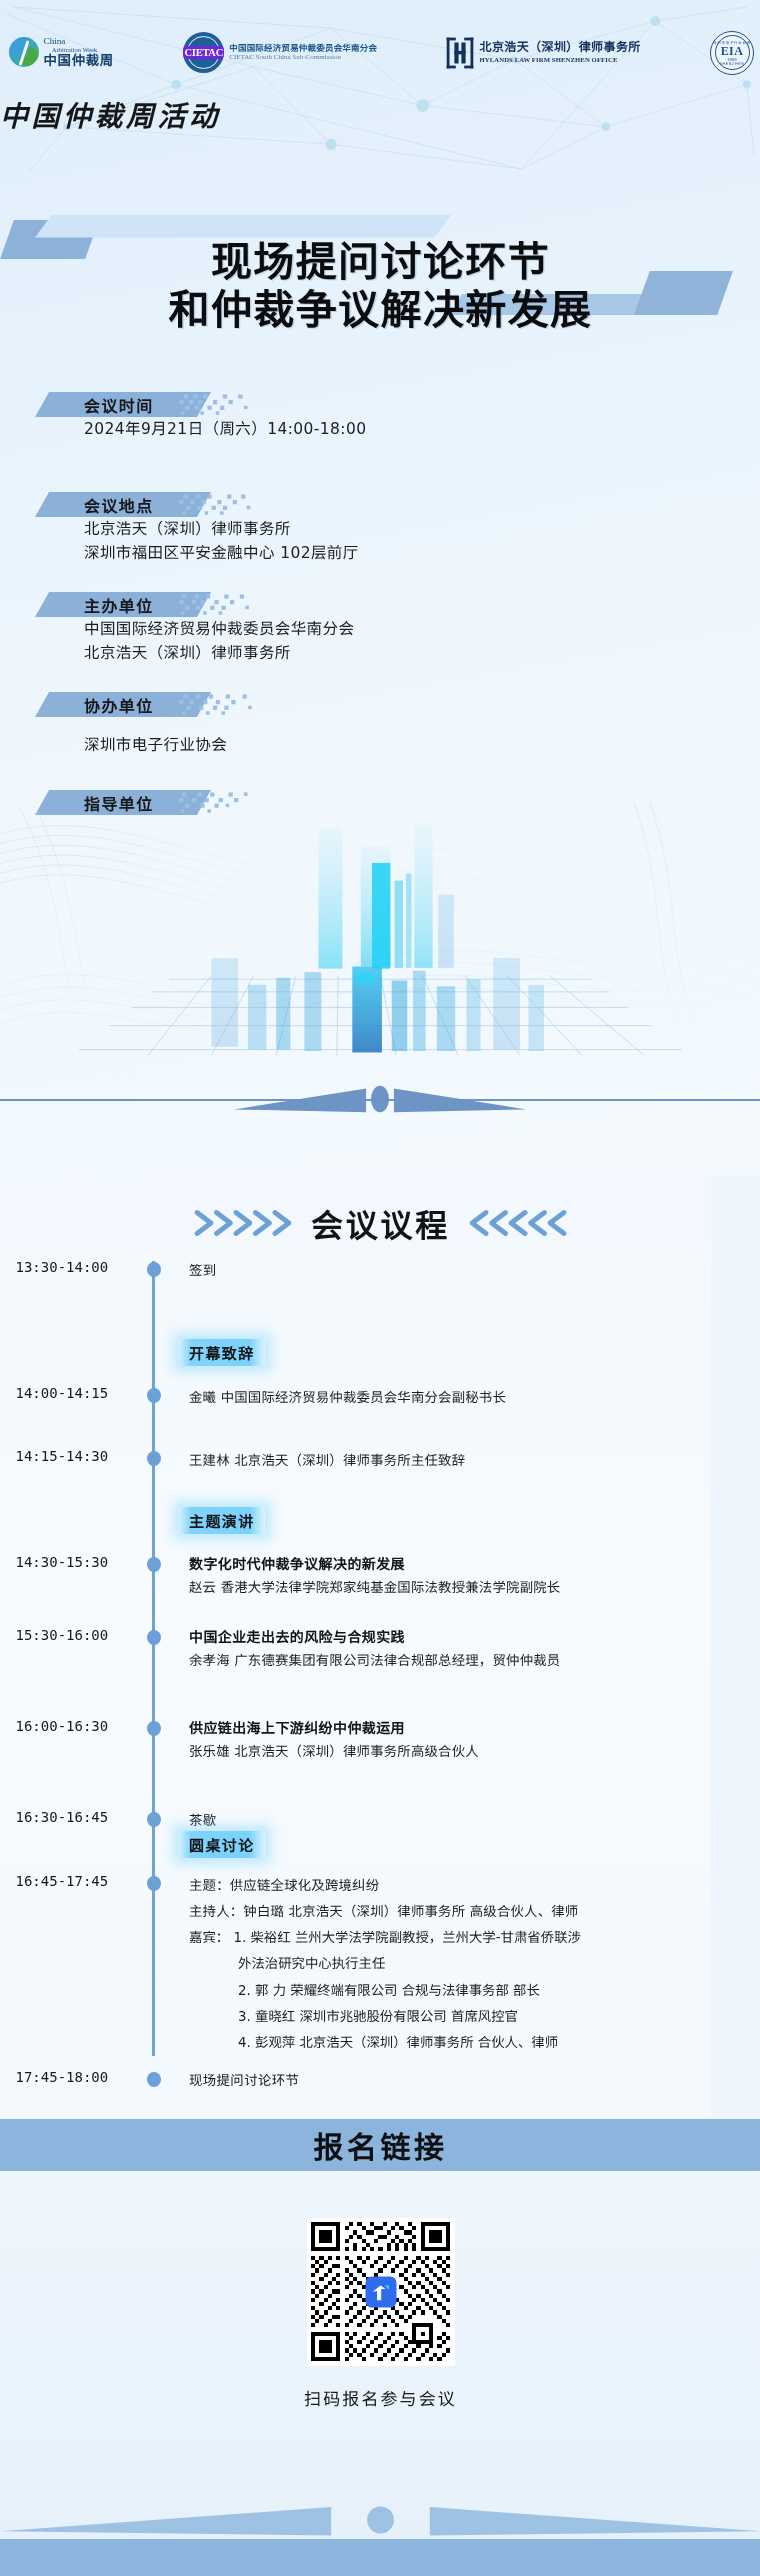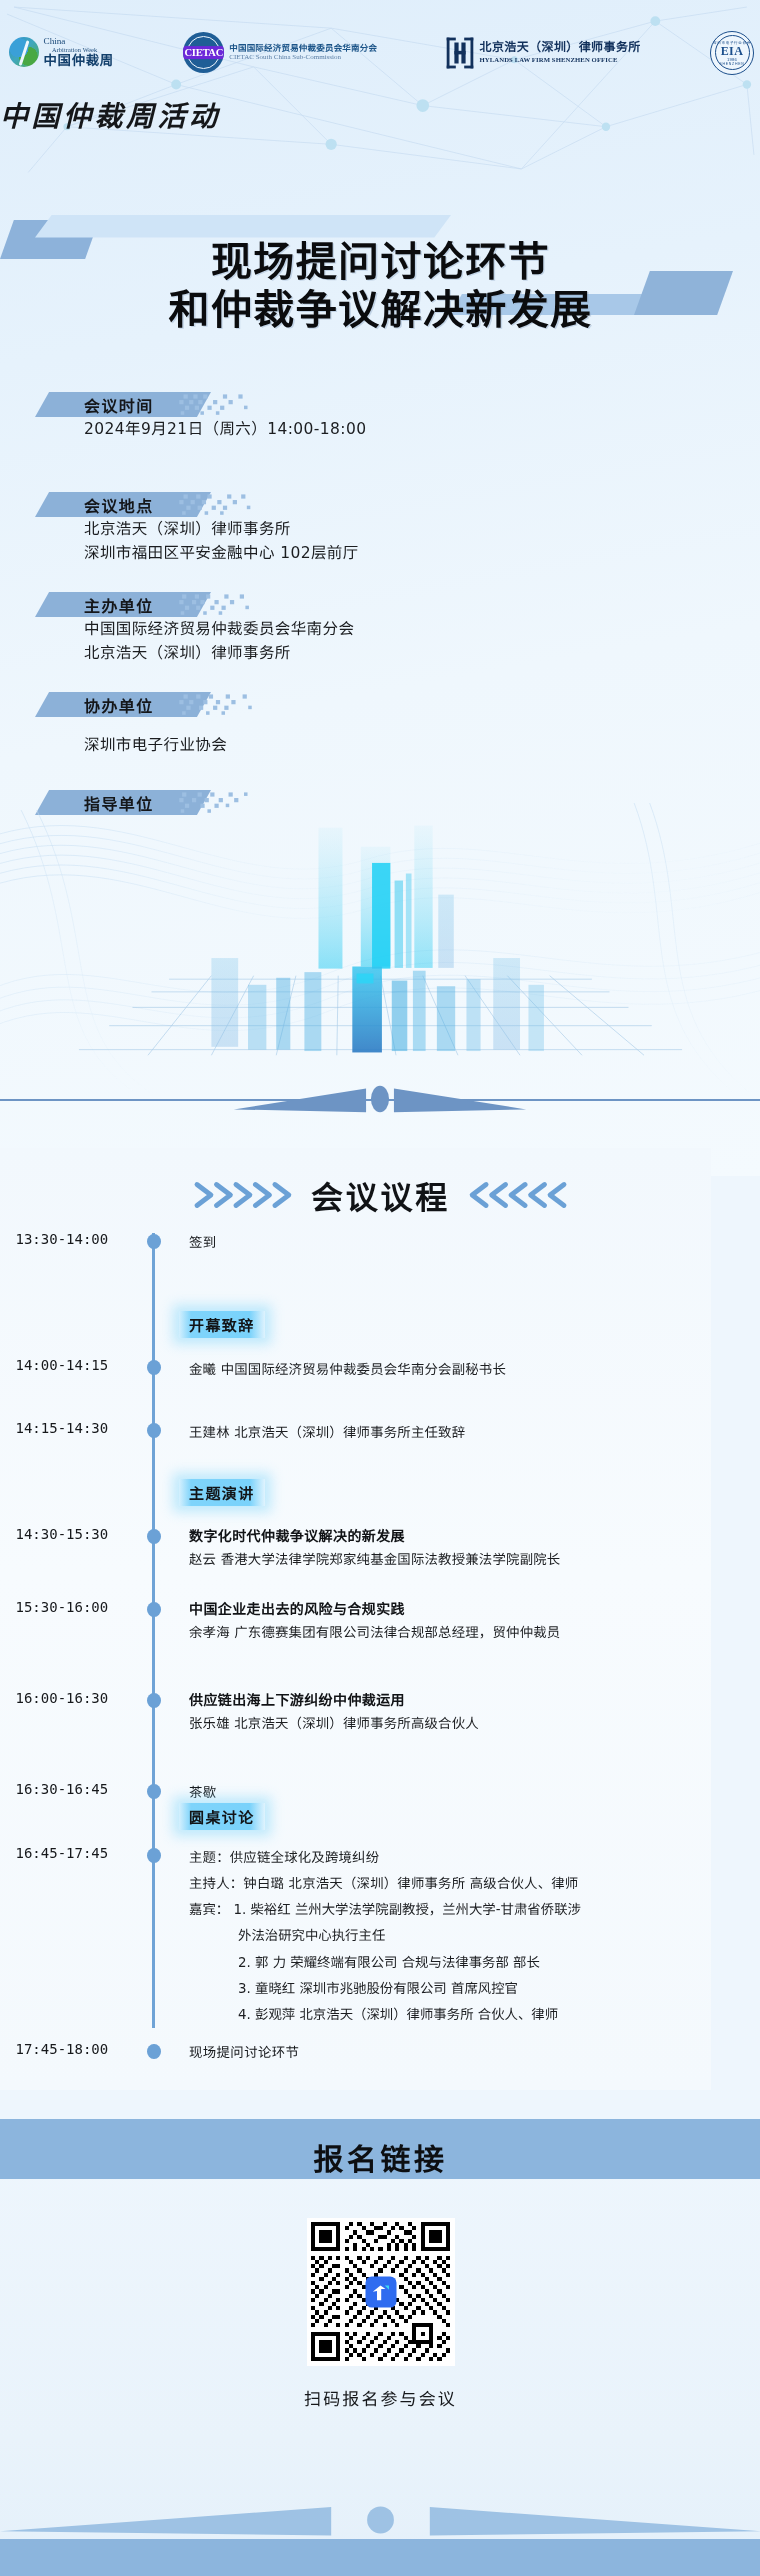--- a/index.html
+++ b/index.html
@@ -110,21 +110,21 @@
   .ival { font-size:15.5px; color:#1b1d20; letter-spacing:0.4px; line-height:1.55;
           padding-left:49px; font-family:"DejaVu Sans",sans-serif; }
 
   
   .skyline { position:absolute; left:0; top:796px; width:761px; height:310px; }
   .divline { position:absolute; left:0; top:1099px; width:761px; height:2.1px;
              background:#6d94c4; }
   .bowtie { position:absolute; left:232px; top:1076px; width:296px; height:39px; }
 
   
-  .agenda { position:absolute; left:0; top:1148px; width:711px; height:942px;
+  .agenda { position:absolute; left:0; top:1176px; width:711px; height:942px;
             background:linear-gradient(180deg,#f2f8fd 0%,#f7fbfe 45%,#f4f9fd 100%); }
 
   .ag-head { position:absolute; left:0; top:21px; width:761px; height:52px;
              display:flex; align-items:center; justify-content:center; gap:12.7px; }
   .ag-head h2 { font-size:32px; font-weight:bold; color:#111316; letter-spacing:2.8px;
                 font-family:"DejaVu Sans",sans-serif; }
   .chev { display:flex; }
   .chev svg { display:block; }
 
   .timeline { position:absolute; left:152px; top:85px; width:2.8px; height:795px;
@@ -150,22 +150,22 @@
 
   .badge { position:absolute; left:179px; display:inline-block;
            padding:2.8px 10px 3.5px; font-size:15px; font-weight:bold; color:#121417;
            letter-spacing:1.4px; font-family:"DejaVu Sans",sans-serif;
            background:linear-gradient(90deg, rgba(125,214,255,.28) 0%, #7fd4fb 14%, #79d2fb 82%, rgba(125,214,255,.18) 100%);
            box-shadow:0 0 11.3px 5.6px rgba(125,212,251,.45); }
 
   
   .register { position:absolute; left:0; top:2119px; width:761px; height:457px;
               background:linear-gradient(180deg,#eef6fd 0%,#e9f3fb 70%,#e4f0fa 100%); }
-  .regbar { position:absolute; left:0; top:0; width:761px; height:60px;
-            background:#8cb5dd; display:flex; align-items:flex-end; justify-content:center; }
+  .regbar { position:absolute; left:0; top:0; width:761px; height:52px;
+            background:#8cb5dd; display:flex; align-items:center; justify-content:center; }
   .regbar span { font-size:30px; font-weight:bold; color:#0d0f12; letter-spacing:3.5px;
                  font-family:"DejaVu Sans",sans-serif; }
   .qrwrap { position:absolute; left:50%; top:99px; transform:translateX(-50%);
             width:148px; height:148px; background:#fff; padding:4.2px; }
   .qrcanvas { position:relative; width:139px; height:139px; background:#fff; }
   .qrlogo { position:absolute; left:50%; top:50%; transform:translate(-50%,-50%);
             width:31px; height:31px; border-radius:6.3px; background:#2f6cf0;
             display:flex; align-items:center; justify-content:center; }
   .scan { position:absolute; left:0; top:266px; width:761px; text-align:center;
           font-size:17px; color:#16181b; letter-spacing:2.1px;

